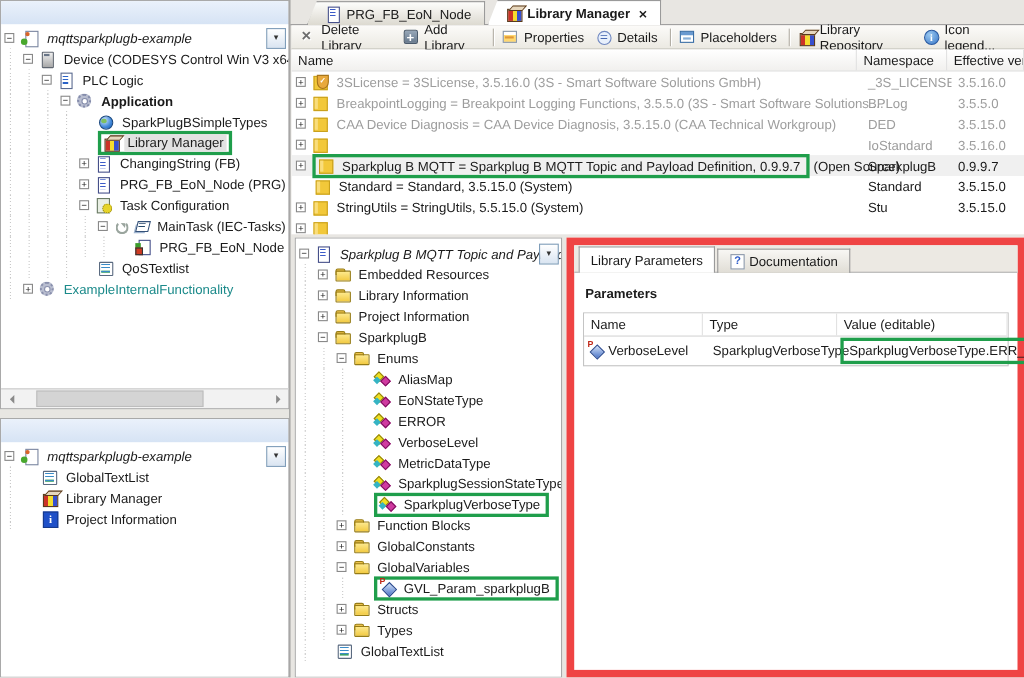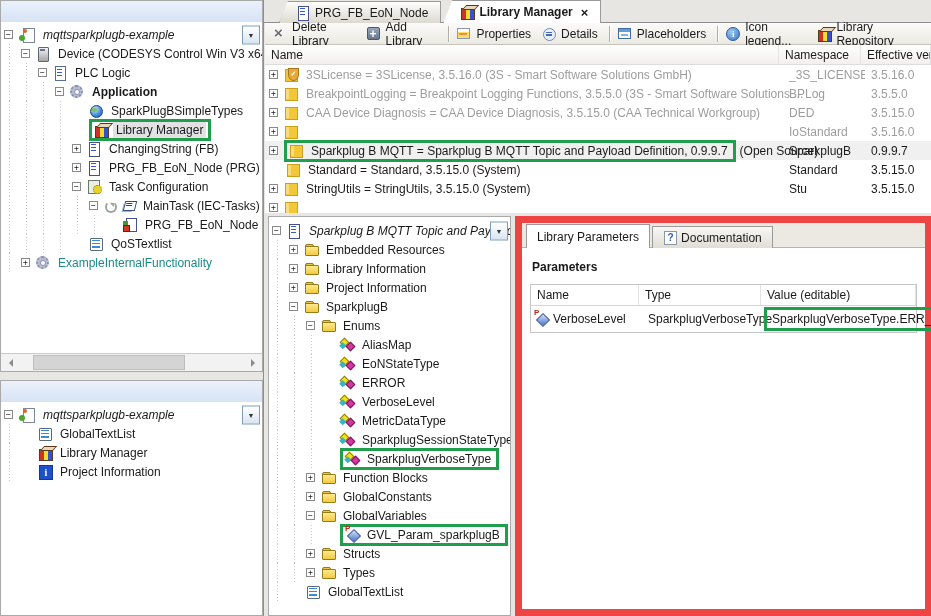--- a/index.html
+++ b/index.html
@@ -326,26 +326,26 @@
           <span class="ic ic-details"></span>
           <span>Details</span>
         </div>
         <span class="tsep"></span>
         <div class="tbtn">
           <span class="ic ic-placeholders"></span>
           <span>Placeholders</span>
         </div>
         <span class="tsep"></span>
         <div class="tbtn">
+          <span class="ic ic-library"></span>
+          <span>Library Repository</span>
+        </div>
+        <div class="tbtn">
           <span class="ic ic-info-circle"></span>
           <span>Icon legend...</span>
-        </div>
-        <div class="tbtn">
-          <span class="ic ic-library"></span>
-          <span>Library Repository</span>
         </div>
       </div>
 
     <div id="libtable">
       <div class="lthead">
         <div class="c-name">Name</div>
         <div class="c-ns">Namespace</div>
         <div class="c-ver">Effective version</div>
       </div>
       <div id="librows">
@@ -402,21 +402,21 @@
               <span class="ic ic-lib"></span>
               <span class="lbl">Standard = Standard, 3.5.15.0 (System)</span>
             </div>
             <div class="c-ns">Standard</div>
             <div class="c-ver">3.5.15.0</div>
           </div>
           <div class="ltrow">
             <div class="c-name">
               <span class="exp">+</span>
               <span class="ic ic-lib"></span>
-              <span class="lbl">StringUtils = StringUtils, 3.5.15.0 (System)</span>
+              <span class="lbl">StringUtils = StringUtils, 5.5.15.0 (System)</span>
             </div>
             <div class="c-ns">Stu</div>
             <div class="c-ver">3.5.15.0</div>
           </div>
           <div class="ltrow">
             <div class="c-name">
               <span class="exp">+</span>
               <span class="ic ic-lib"></span>
             </div>
             <div class="c-ns"></div>

